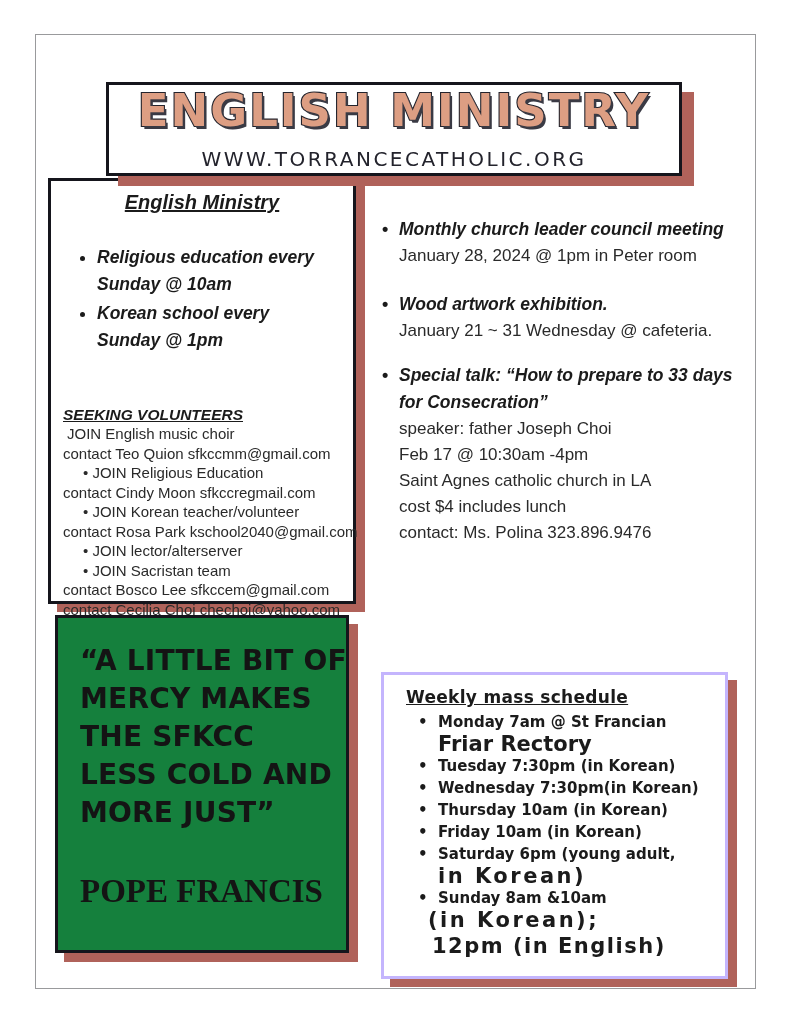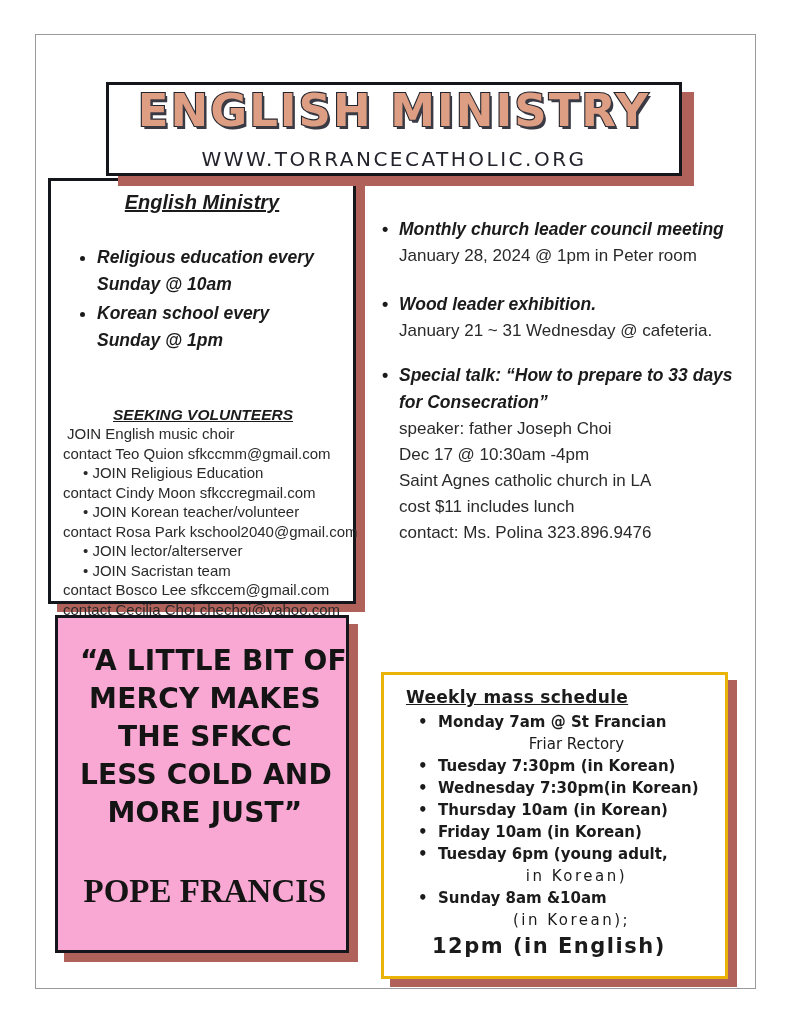--- a/index.html
+++ b/index.html
@@ -62,37 +62,35 @@
     padding:0 8px 0 36px;
     font-size:17.5px;font-weight:bold;font-style:italic;
     line-height:27px;
   }
   .lb-bullets li{margin-bottom:2px;}
   .vol-heading{
     margin-top:52px;
     font-size:15.5px;font-weight:bold;font-style:italic;
     text-decoration:underline;
     padding-left:2px;
-    text-align:center;
   }
   .vline{
     font-size:15px;line-height:19.5px;color:#2a2a2a;
     padding-left:2px;white-space:nowrap;
   }
   .vline.b{padding-left:22px;}
   .vline.b::before{content:"• ";}
   .vline.firstjoin{padding-left:6px;}
   
   .quote-box{
     position:absolute;left:55px;top:615px;width:294px;height:338px;
-    background:#f9a8d4;border:3px solid #15151c;
+    background:#15803d;border:3px solid #15151c;
     box-shadow:9px 9px 0 #b0625a;
     padding:24px 16px 0 22px;box-sizing:border-box;
     z-index:2;
-    text-align:center;
   }
   .quote-line{
     font-family:"DejaVu Sans", sans-serif;
     font-weight:bold;font-size:28px;line-height:38px;
     color:#141414;letter-spacing:0.2px;white-space:nowrap;
   }
   .quote-attribution{
     font-family:Liberation Serif, serif;
     font-weight:bold;font-size:33px;line-height:38px;
     color:#141414;margin-top:40px;white-space:nowrap;
@@ -113,34 +111,34 @@
     font-size:17.5px;font-weight:bold;font-style:italic;
     line-height:27px;color:#1b1b1b;white-space:nowrap;
   }
   .ev-detail{
     font-size:17px;line-height:26px;color:#2a2a2a;white-space:nowrap;
   }
   .ev-detail.small{font-size:15px;line-height:22px;}
   
   .schedule-box{
     position:absolute;left:381px;top:672px;width:347px;height:307px;
-    background:#fff;border:3px solid #eab308;
+    background:#fff;border:3px solid #c4b5fd;
     box-shadow:9px 8px 0 #b0625a;
     padding:10px 10px 0 22px;box-sizing:border-box;
     font-family:"DejaVu Sans", sans-serif;
     z-index:2;
   }
   .sch-heading{
     font-weight:bold;font-size:17px;line-height:24px;
     text-decoration:underline;letter-spacing:0.3px;
     margin-bottom:2px;
   }
   .sch-item{position:relative;padding-left:32px;font-weight:bold;font-size:15px;line-height:22px;}
   .sch-item::before{content:"•";position:absolute;left:12px;top:0;}
-  .sch-line2{padding-left:32px;font-weight:normal;font-size:15px;line-height:22px;text-align:center;}
+  .sch-line2{padding-left:32px;font-weight:bold;font-size:21px;line-height:22px;}
   .sch-line2.spaced{letter-spacing:2.5px;}
   .sch-line2.outdent{padding-left:22px;letter-spacing:2.5px;}
   .sch-footer{
     font-weight:bold;font-size:21px;line-height:28px;
     letter-spacing:1.5px;padding-left:26px;margin-top:1px;
     white-space:nowrap;
   }
 </style>
 </head>
 <body>
@@ -183,48 +181,48 @@
 
   <div class="events">
 
 
     <div class="event ev2">
       <div class="ev-title">Monthly church leader council meeting</div>
       <div class="ev-detail">January 28, 2024 @ 1pm in Peter room</div>
     </div>
 
     <div class="event ev3">
-      <div class="ev-title">Wood leader exhibition.</div>
+      <div class="ev-title">Wood artwork exhibition.</div>
       <div class="ev-detail">January 21 ~ 31 Wednesday @ cafeteria.</div>
     </div>
 
     <div class="event ev4">
       <div class="ev-title">Special talk: “How to prepare to 33 days</div>
       <div class="ev-title">for Consecration”</div>
       <div class="ev-detail">speaker: father Joseph Choi</div>
-      <div class="ev-detail">Dec 17 @ 10:30am -4pm</div>
+      <div class="ev-detail">Feb 17 @ 10:30am -4pm</div>
       <div class="ev-detail">Saint Agnes catholic church in LA</div>
-      <div class="ev-detail">cost $11 includes lunch</div>
+      <div class="ev-detail">cost $4 includes lunch</div>
       <div class="ev-detail">contact: Ms. Polina 323.896.9476</div>
     </div>
 
   </div>
 
   <div class="schedule-box">
     <div class="sch-heading">Weekly mass schedule</div>
 
     <div class="sch-item">Monday 7am @ St Francian</div>
     <div class="sch-line2">Friar Rectory</div>
 
     <div class="sch-item">Tuesday 7:30pm (in Korean)</div>
     <div class="sch-item">Wednesday 7:30pm(in Korean)</div>
     <div class="sch-item">Thursday 10am (in Korean)</div>
     <div class="sch-item">Friday 10am (in Korean)</div>
 
-    <div class="sch-item">Tuesday 6pm (young adult,</div>
+    <div class="sch-item">Saturday 6pm (young adult,</div>
     <div class="sch-line2 spaced">in Korean)</div>
 
     <div class="sch-item">Sunday 8am &amp;10am</div>
     <div class="sch-line2 outdent">(in Korean);</div>
 
     <div class="sch-footer">12pm (in English)</div>
   </div>
 
 </div>
 

